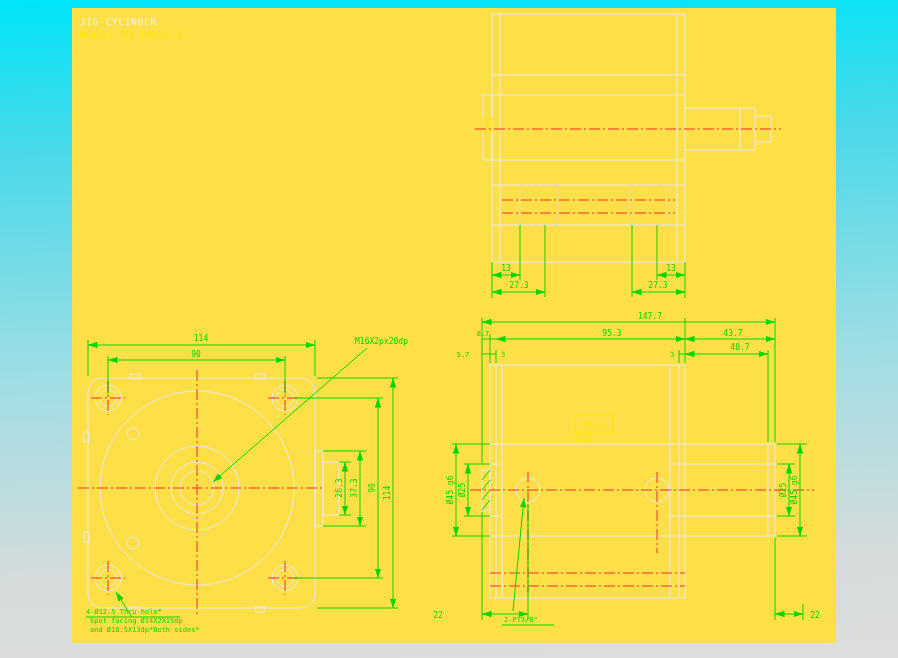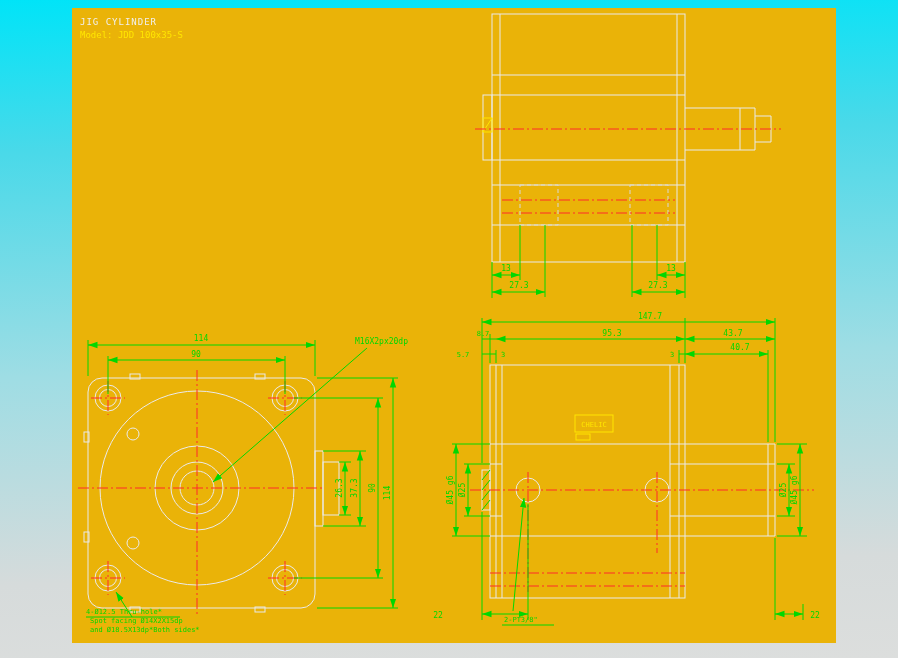--- a/index.html
+++ b/index.html
@@ -2,21 +2,21 @@
 <html><head>
 <meta charset="utf-8">
 <style>
   html,body{margin:0;padding:0;}
   body{
     width:898px;height:658px;overflow:hidden;
     background:linear-gradient(178deg,#00e4f8 0%,#49d9e9 22%,#9fdde4 55%,#d6dbdb 85%,#dcdedd 100%);
     font-family:"DejaVu Sans Mono","Liberation Mono",monospace;
   }
   .stage{position:relative;width:898px;height:658px;}
-  .cad-canvas{position:absolute;left:72px;top:8px;width:764px;height:635px;background:#eab308;}
+  .cad-canvas{position:absolute;left:72px;top:8px;width:764px;height:635px;background:#fde047;}
   svg{display:block;}
   text{font-family:"DejaVu Sans Mono","Liberation Mono",monospace;font-size:8px;fill:#00d800;text-anchor:middle;}
   .tw{fill:#f0f0f0;font-size:9px;text-anchor:start;letter-spacing:1px;}
   .ty{fill:#ffe600;font-size:9px;text-anchor:start;}
   .s7{font-size:7px;}
   .ta-s{text-anchor:start;}
   .ybr{fill:#ffe600;font-size:7px;}
   .w{stroke:#eaeaea;stroke-width:1;fill:none;}
   .g{stroke:#00d800;stroke-width:1;fill:none;}
   .r{stroke:#ff2a2a;stroke-width:1;fill:none;stroke-dasharray:11 3 2 3;}

